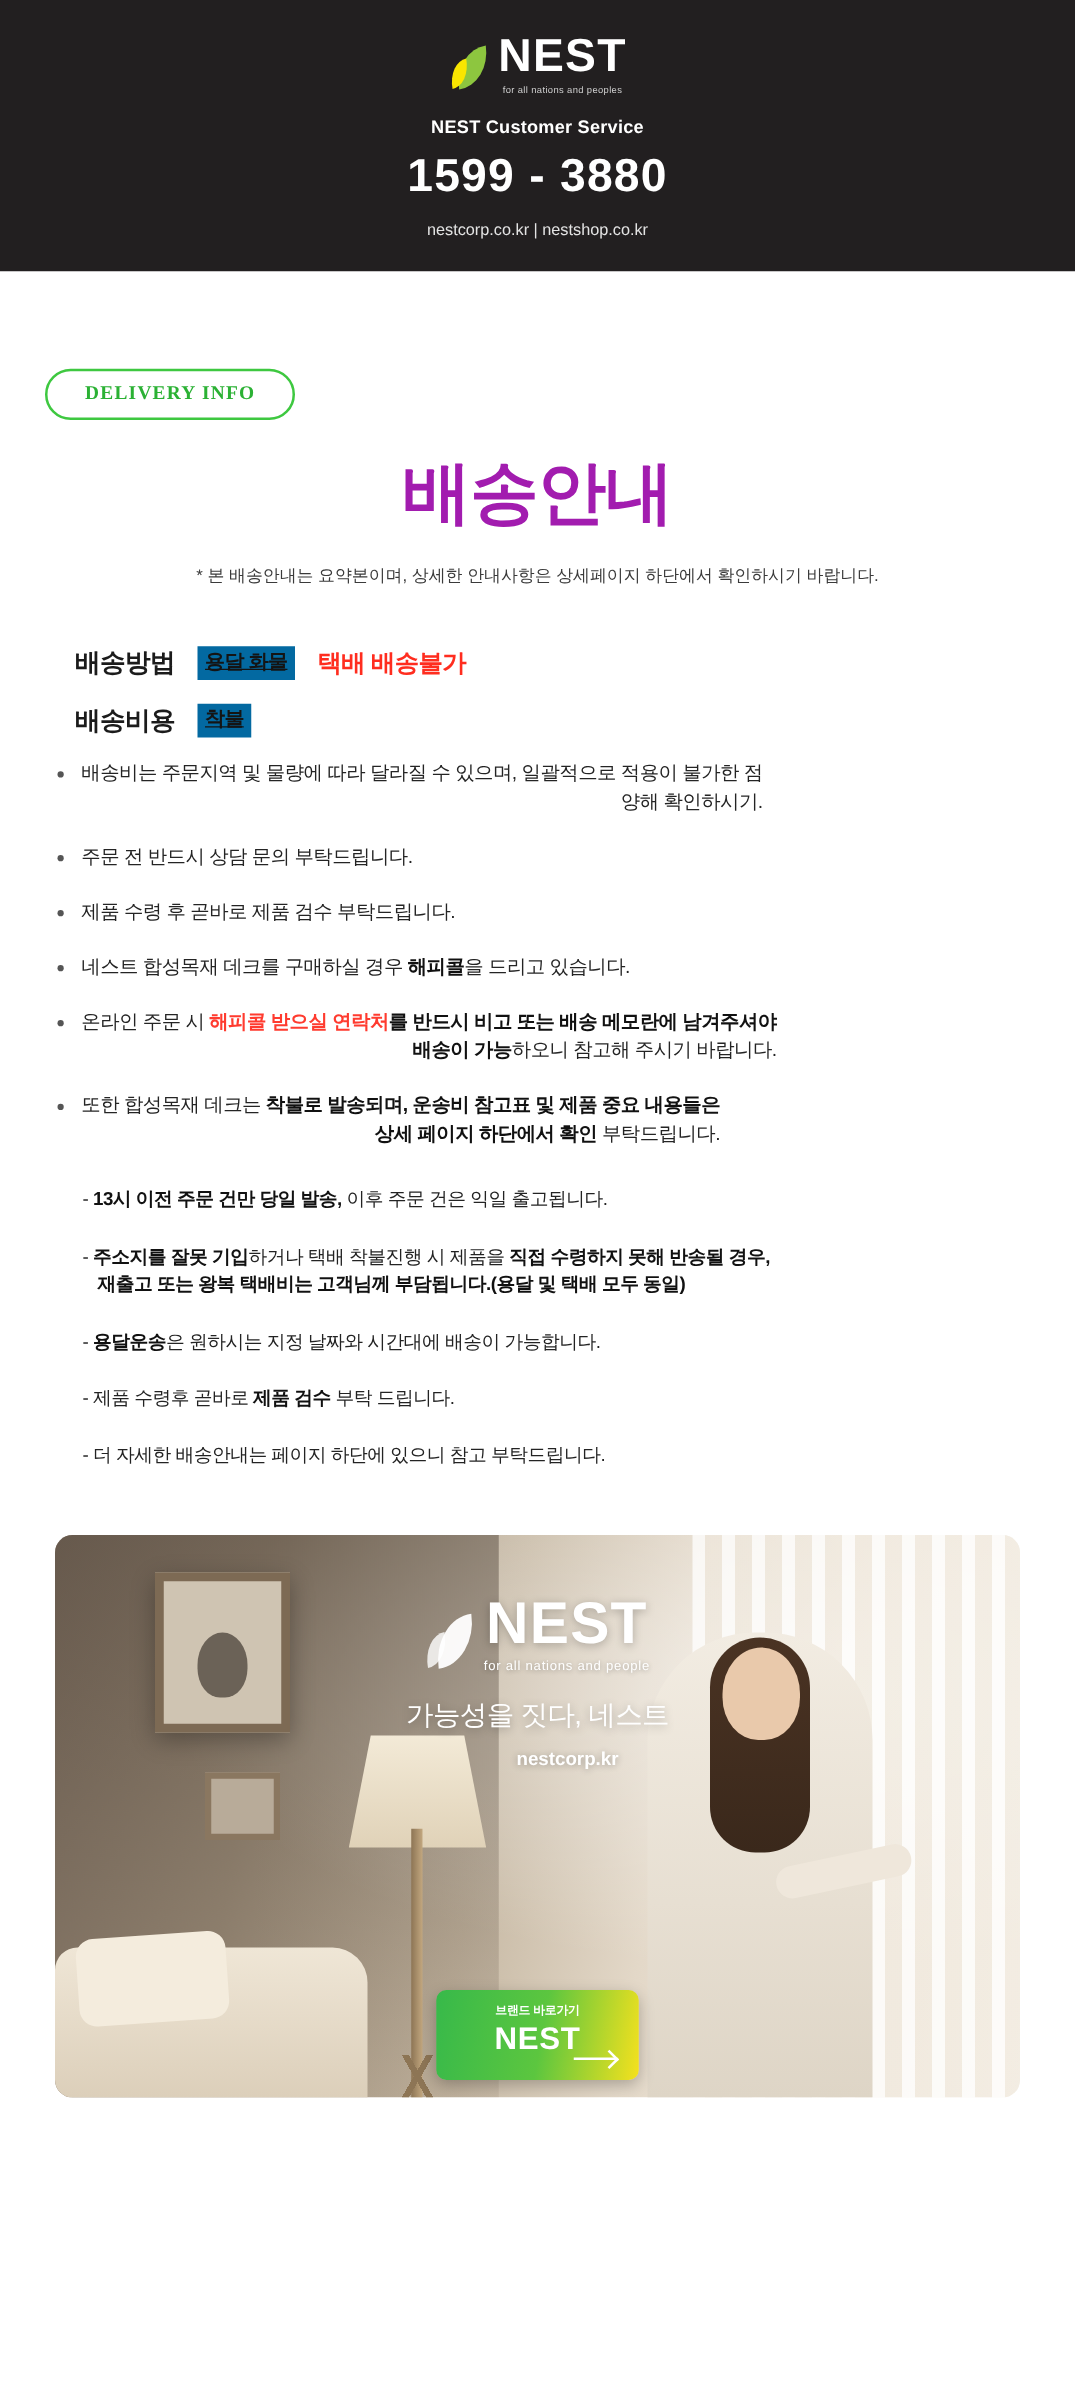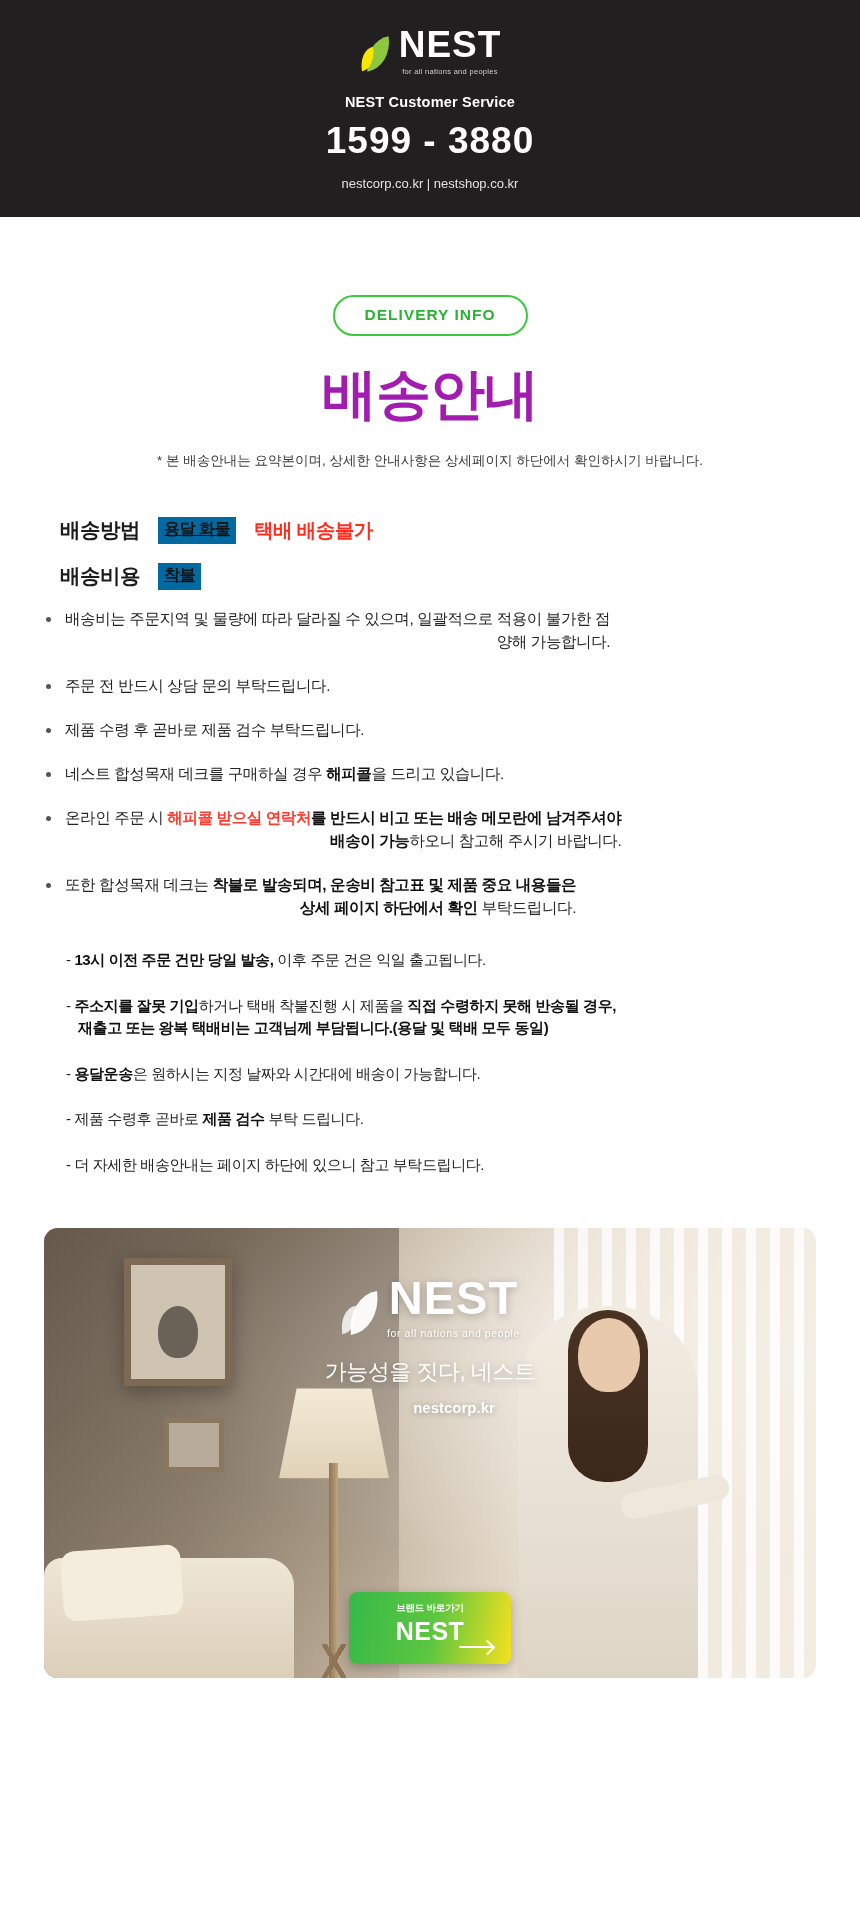--- a/index.html
+++ b/index.html
@@ -82,21 +82,21 @@
     margin-top: 10px;
   }
   .cs-sites {
     color: #e3e3e3;
     font-size: 13px;
     margin-top: 14px;
   }
 
   
   .section { padding: 0 36px; }
-  .pill-wrap { text-align: center; margin-top: 78px; }
+  .pill-wrap { text-align: left; margin-top: 78px; font-family: Liberation Serif, serif; }
   .pill {
     display: inline-block;
     border: 2px solid #3ec840;
     color: #2bb134;
     border-radius: 30px;
     font-size: 15.5px;
     font-weight: bold;
     letter-spacing: 1px;
     padding: 9px 30px 10px;
   }
@@ -427,21 +427,21 @@
       <span class="hl-green">착불</span>
     </div>
   </div>
 
   <div class="bullets">
 
     <div class="bullet">
       <span class="dot"></span>
       <span>
         <span>배송비는 주문지역 및 물량에 따라 달라질 수 있으며, 일괄적으로 적용이 불가한 점 </span><br>
-        <span>양해 가능합니다.</span>
+        <span>양해 확인하시기.</span>
       </span>
     </div>
 
     <div class="bullet">
       <span class="dot"></span>
       <span>주문 전 반드시 상담 문의 부탁드립니다.</span>
     </div>
 
     <div class="bullet">
       <span class="dot"></span>

